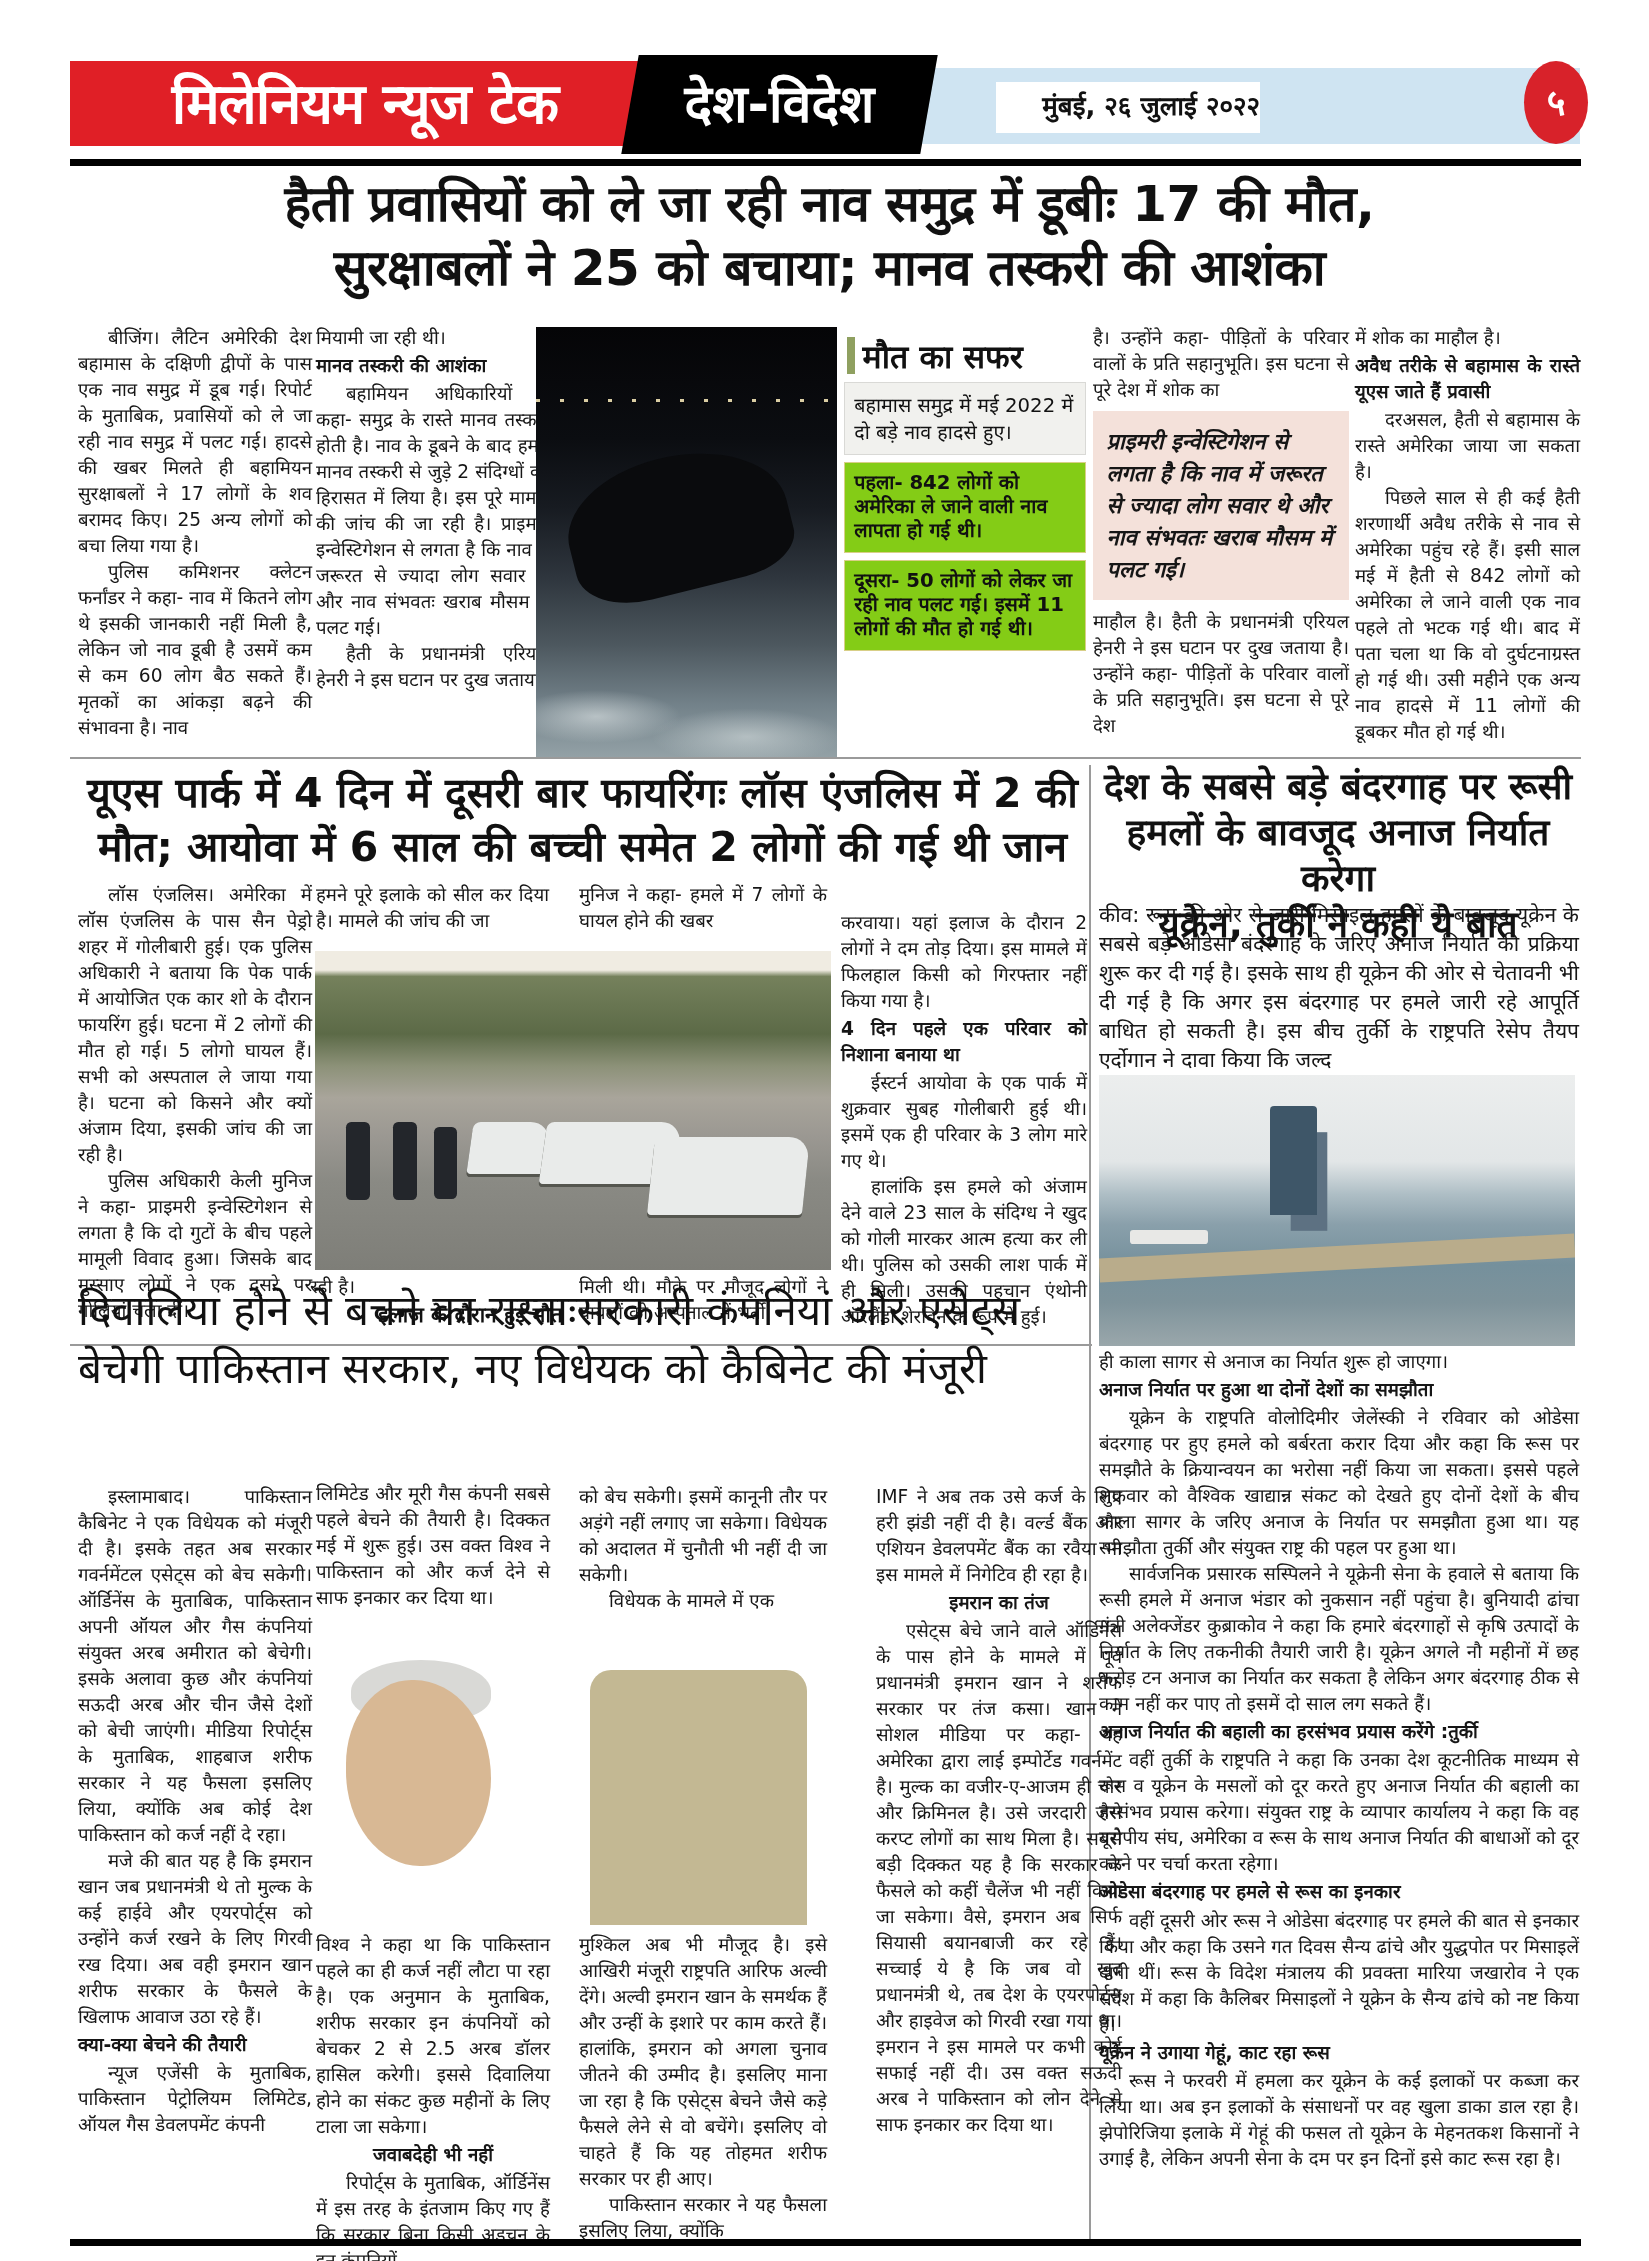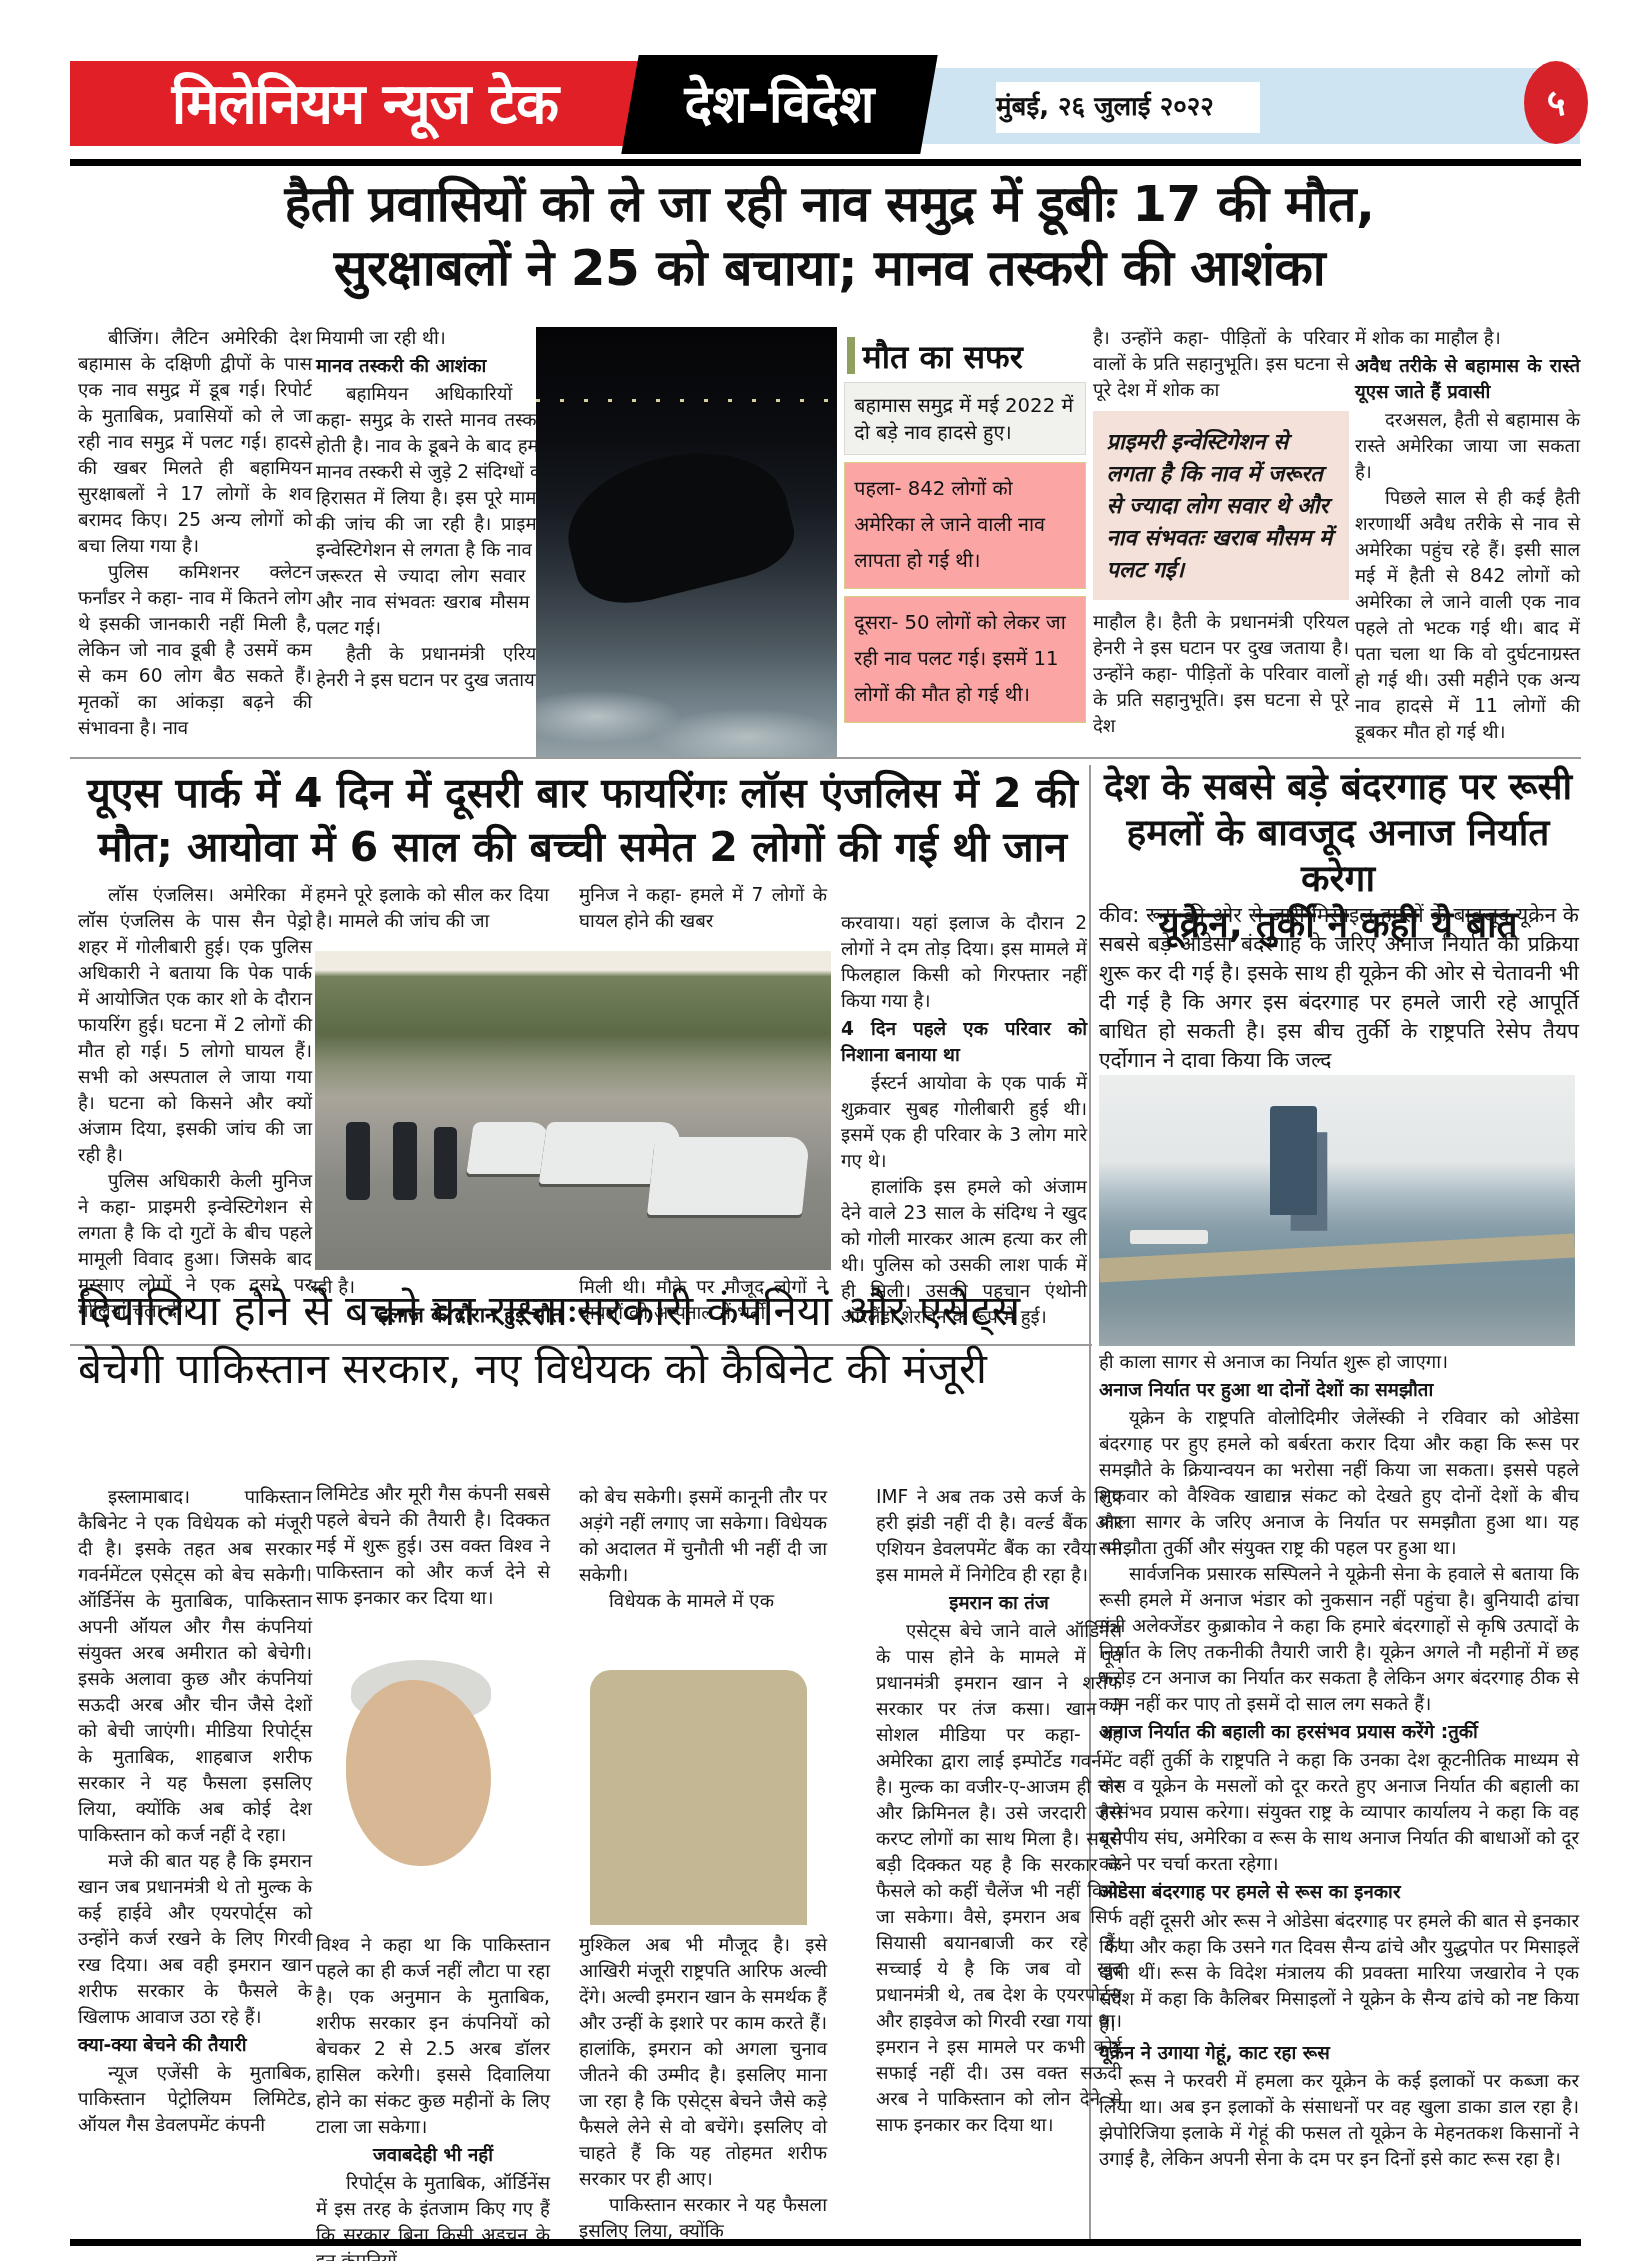--- a/index.html
+++ b/index.html
@@ -8,21 +8,21 @@
 
   
   .blue-strip { position:absolute; left:649px; top:68px; width:931px; height:76px; background:#cfe4f2; }
   .logo-box { position:absolute; left:70px; top:61px; width:590px; height:85px; background:#e01f26;
               color:#fff; font-weight:700; font-size:56px; line-height:85px; text-align:center; letter-spacing:-1px; }
   .section-banner { position:absolute; left:630px; top:55px; width:299px; height:99px; background:#000;
                     transform:skewX(-10deg); }
   .section-banner span { display:block; transform:skewX(10deg); color:#fff; font-weight:700; font-size:52px;
                     line-height:99px; text-align:center; }
   .date-box { position:absolute; left:996px; top:82px; width:264px; height:51px; background:#fff;
-              font-weight:700; font-size:26px; line-height:49px; text-align:left; }
+              font-weight:700; font-size:26px; line-height:49px; text-align:right; }
   .page-circle { position:absolute; left:1524px; top:61px; width:64px; height:83px; background:#d8222a;
                  border-radius:50%; color:#fff; font-weight:700; font-size:36px; line-height:83px; text-align:center; }
 
   .rule { position:absolute; background:#000; }
   .rule.top    { left:70px; top:159px;  width:1511px; height:6.7px; }
   .rule.bottom { left:70px; top:2239px; width:1511px; height:7.2px; }
   .divider { position:absolute; background:#9a9a9a; }
   .divider.h1 { left:70px; top:757px; width:1511px; height:1.6px; }
   .divider.h2 { left:70px; top:1344px; width:1022px; height:1.6px; }
   .divider.v1 { left:1089px; top:765px; width:1.6px; height:1474px; }
@@ -51,22 +51,22 @@
   .a1c3 { left:1093px; top:325px; width:256px;  height:435px; }
   .a1c4 { left:1355px; top:325px; width:225px;  height:435px; }
 
   
   .factbox { position:absolute; left:844px; top:327px; width:242px; height:430px; background:#fff; }
   .fb-title { display:flex; align-items:center; gap:7.2px; padding:7.2px 3.1px 5.2px 3.1px; }
   .fb-marker { width:8.3px; height:37px; background:#8fa060; }
   .fb-title b { font-size:32px; font-weight:700; }
   .fb-intro { background:#f1f1ee; border:0.5px solid #d9d9d6; padding:8.3px 9.3px; font-size:19.7px;
               line-height:27px; font-weight:400; margin-bottom:7.2px; }
-  .fb-item  { background:#fca5a5; border:0.5px solid #d8cf87; padding:8.3px 9.3px; font-size:19.7px;
-              line-height:36px; font-weight:400; margin-bottom:7.2px; }
+  .fb-item  { background:#84cc16; border:0.5px solid #d8cf87; padding:8.3px 9.3px; font-size:19.7px;
+              line-height:24px; font-weight:700; margin-bottom:7.2px; }
 
   
   .quotebox { background:#f4e1da; padding:14.5px 13.5px; margin:8.3px 0; font-weight:700; font-style:italic;
               font-size:22px; line-height:32px; text-align:left; }
 
   
   .usc1 { left:78px;  top:882px; width:234px; height:468px; }
   .usc2t{ left:316px;  top:882px; width:233px; height:62px; }
   .usc3t{ left:579px; top:882px; width:248px; height:62px; }
   .usc2b{ left:310px;  top:1274px; width:233px; height:31px; }

